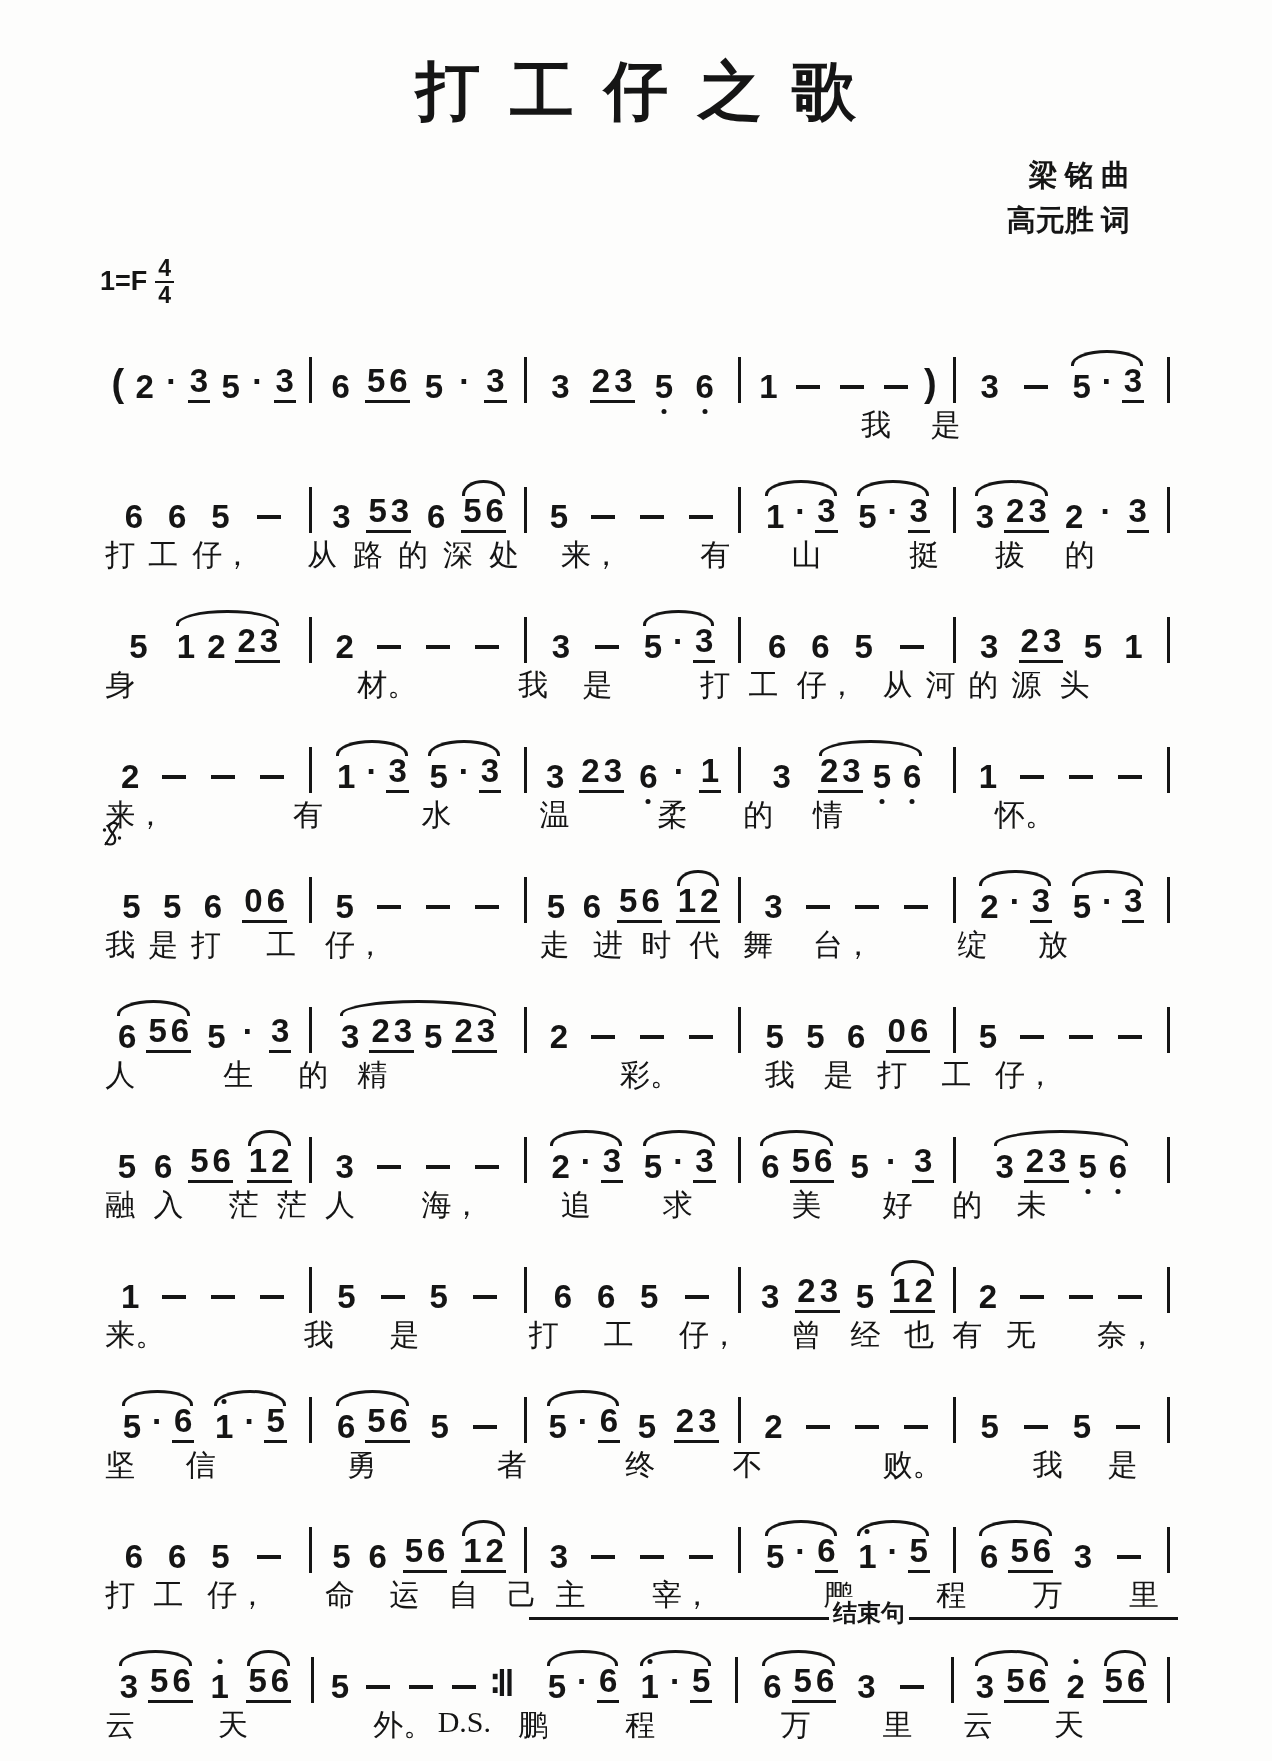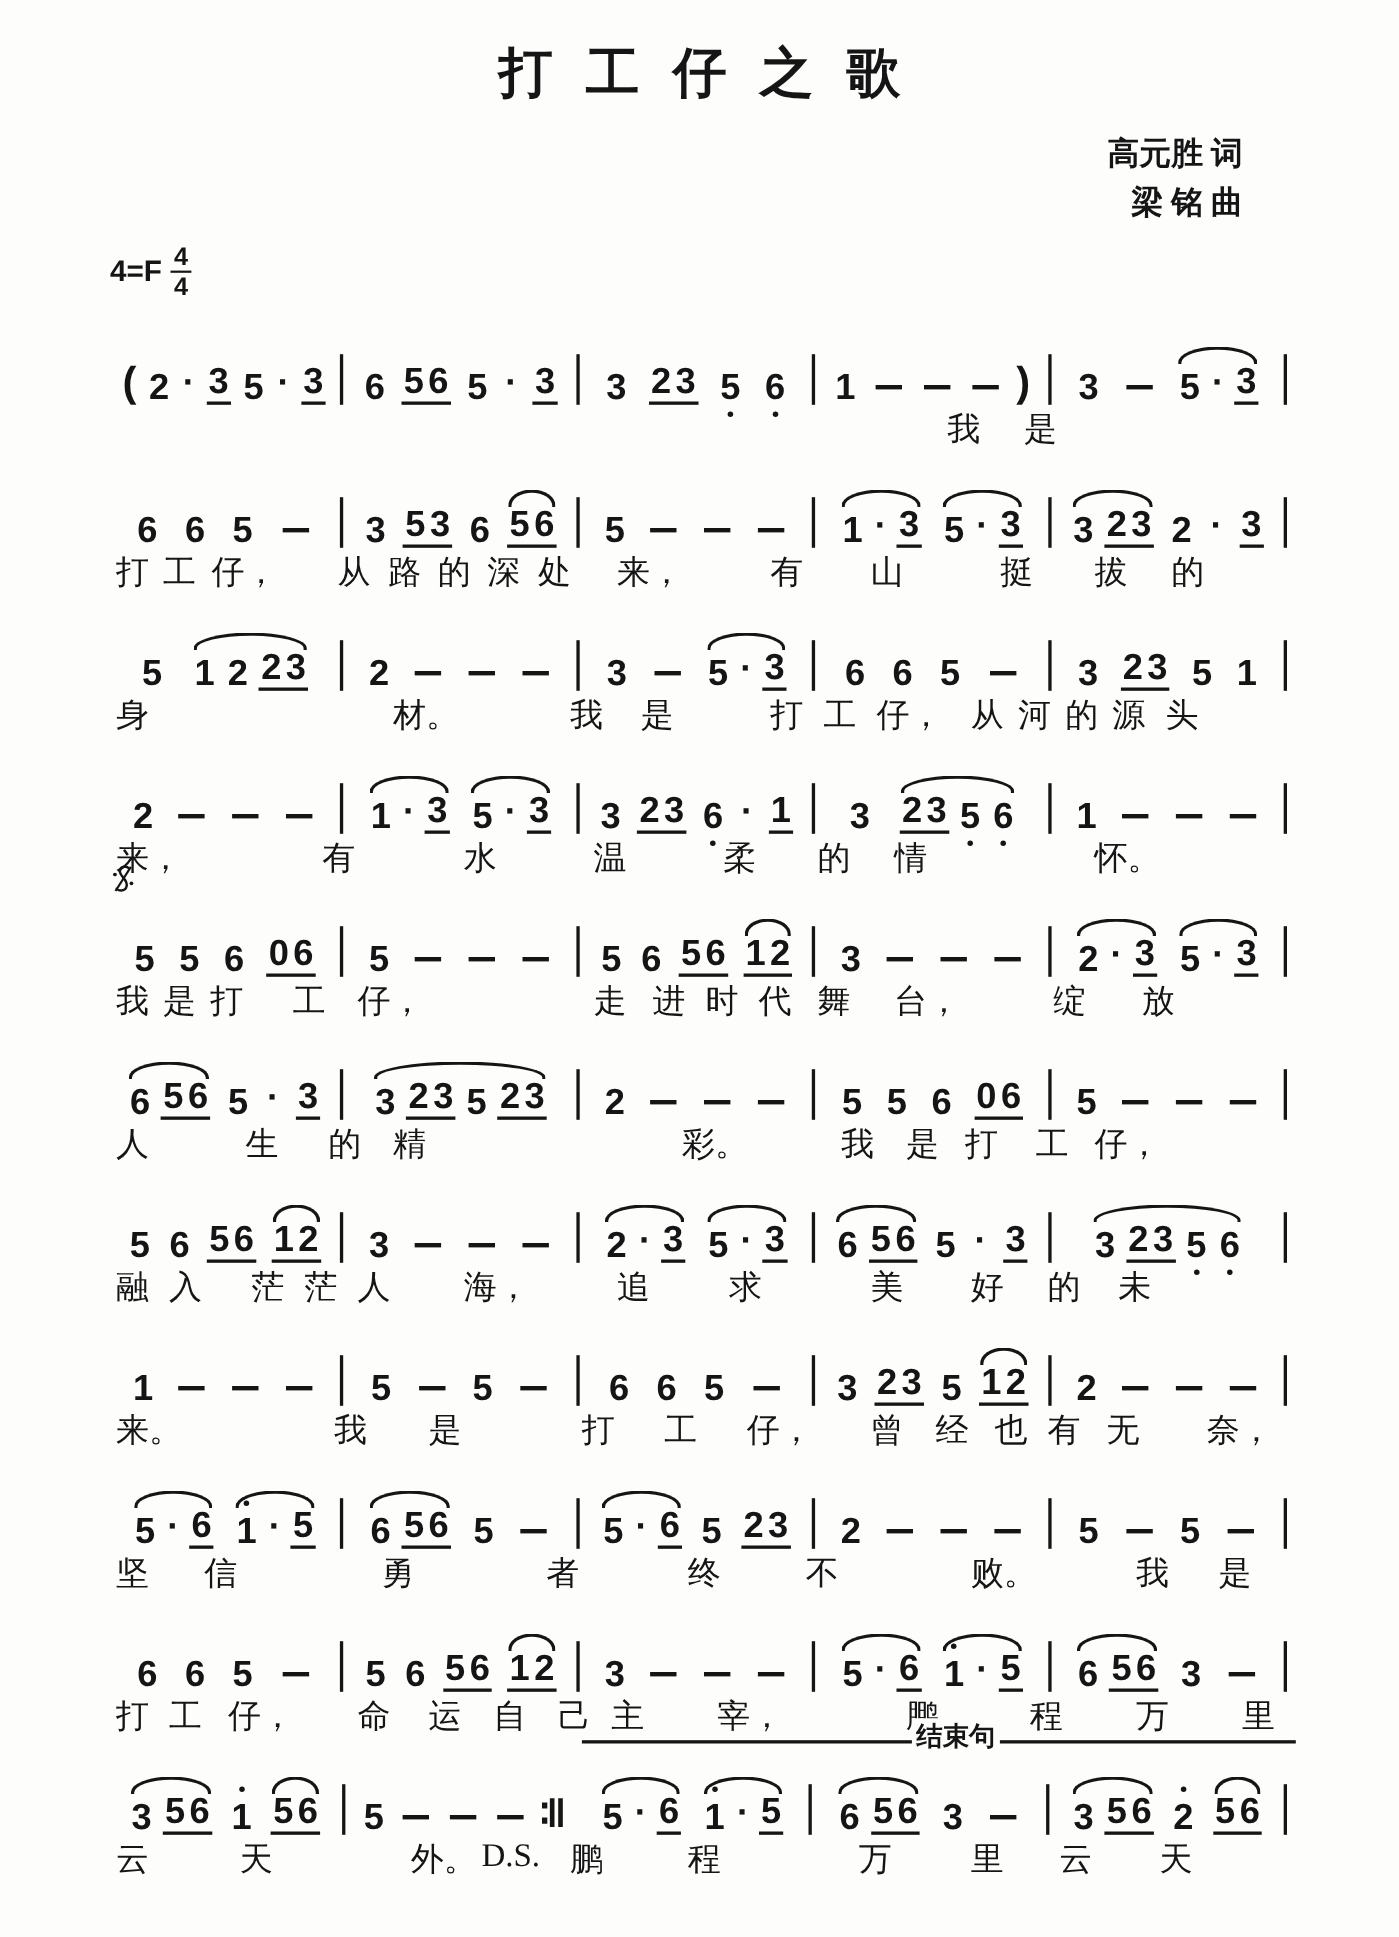--- a/index.html
+++ b/index.html
@@ -1,20 +1,20 @@
 <!DOCTYPE html>
 <html><head>
 <meta charset="utf-8">
 <style>
   html,body{margin:0;padding:0;background:#e8e8e8;}
   .page{width:1272px;height:1761px;background:#fdfdfc;color:#151515;box-sizing:border-box;
         padding:34px 100px 0 100px;overflow:hidden;position:relative;
         font-family:"Liberation Sans",sans-serif;}
   .title{text-align:center;font-family:"Liberation Serif",serif;font-weight:bold;
-         font-size:49px;letter-spacing:30px;padding-left:30px;margin-top:0;}
+         font-size:64px;letter-spacing:30px;padding-left:30px;margin-top:14px;}
   .credits{text-align:right;font-family:"Liberation Serif",serif;font-size:29px;
            line-height:1.55;margin-top:18px;padding-right:42px;font-weight:bold;}
   .keyrow{font-size:27px;font-weight:bold;margin-top:14px;display:flex;align-items:center;gap:8px;}
   .ts{display:inline-flex;flex-direction:column;align-items:center;line-height:1;font-size:23px;}
   .ts .top{border-bottom:2px solid #151515;padding:0 3px 1px 3px;}
   .ts .bot{padding-top:1px;}
   .temporow{font-size:27px;font-weight:bold;margin-top:4px;font-family:"Liberation Serif",serif;}
   
   #score{margin-top:16px;}
   .line{position:relative;margin-top:4px;}
@@ -40,25 +40,25 @@
   .endline{position:absolute;top:-6px;height:3px;background:#151515;right:-6px;}
   .endlabel{position:absolute;top:-26px;font-size:24px;font-weight:bold;font-family:"Liberation Serif",serif;
             background:#fdfdfc;padding:0 4px;z-index:2;}
 </style>
 </head>
 <body>
 
 <div class="page">
   <div class="title">打工仔之歌</div>
   <div class="credits">
+    <div>梁 铭 曲</div>
     <div>高元胜 词</div>
-    <div>梁 铭 曲</div>
   </div>
   <div class="keyrow">
-    <span>4=F</span>
+    <span>1=F</span>
     <span class="ts">
       <span class="top">4</span>
       <span class="bot">4</span>
     </span>
   </div>
   <div id="score">
       <div class="div line">
         <div class="div music-row">
           <div class="div measure">
             <span class="paren">(</span>

